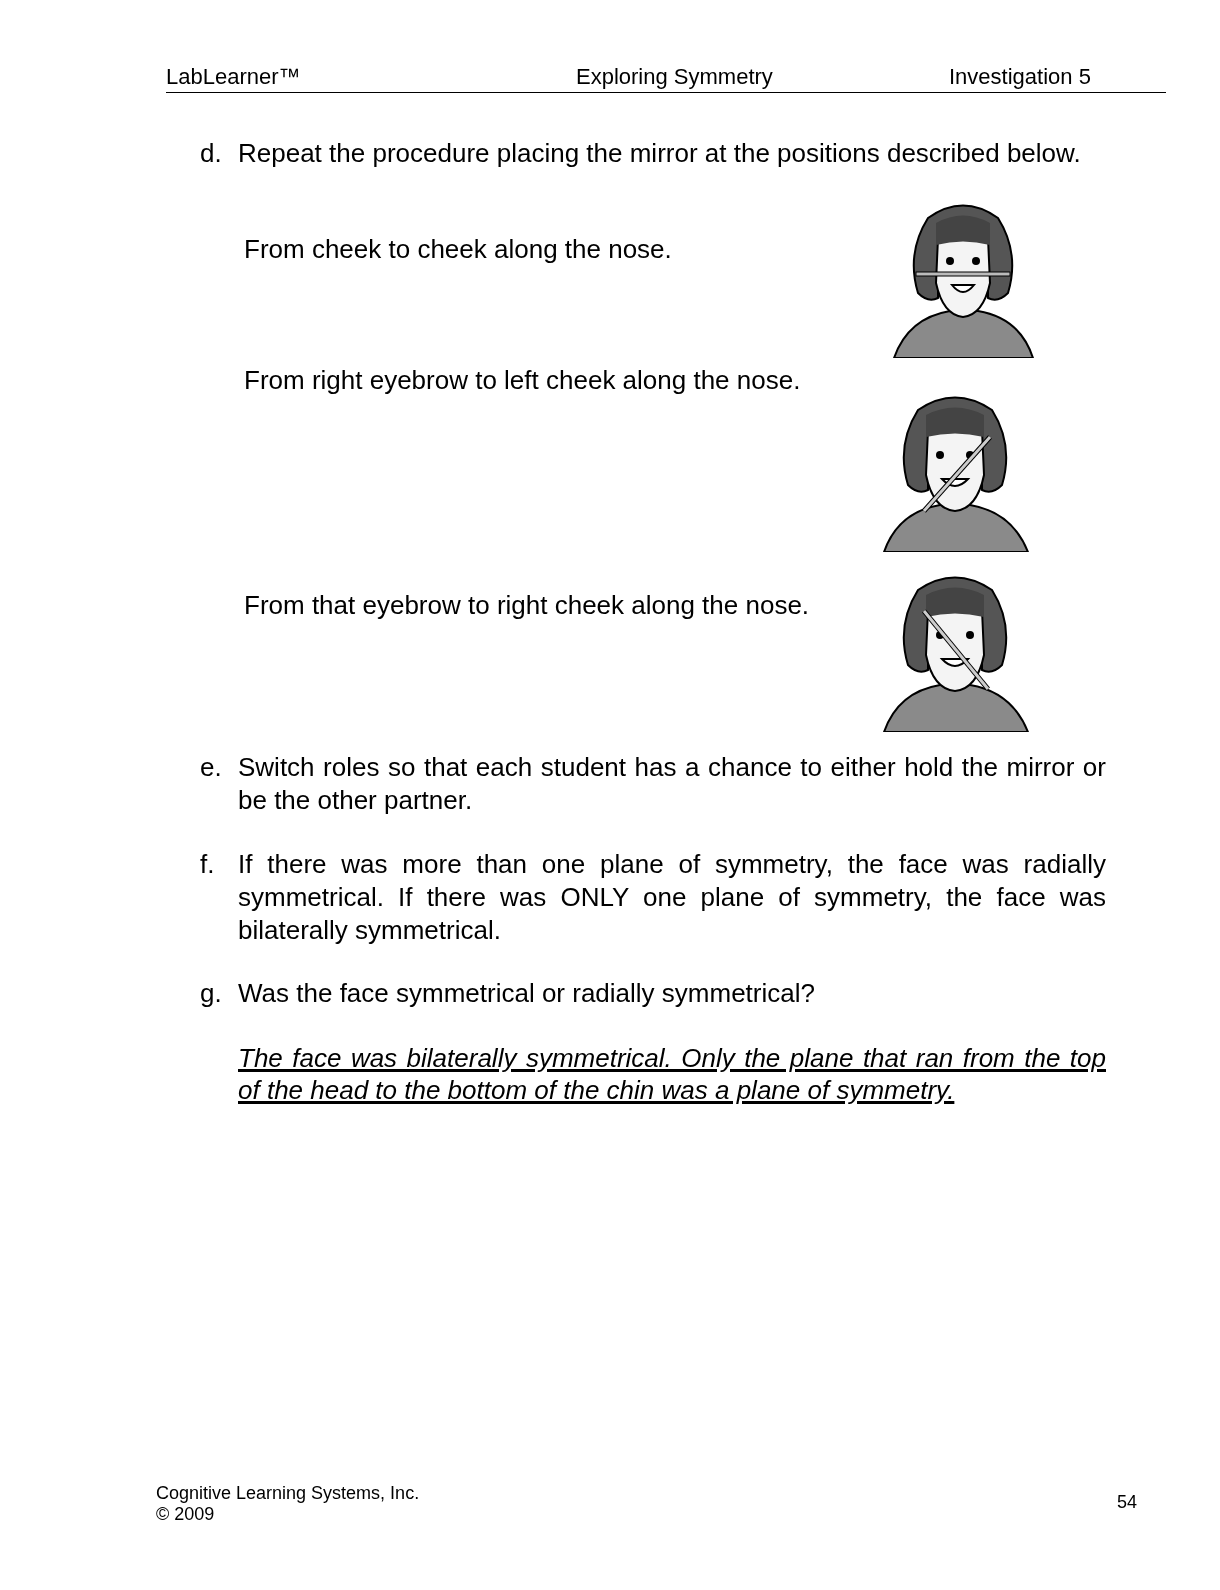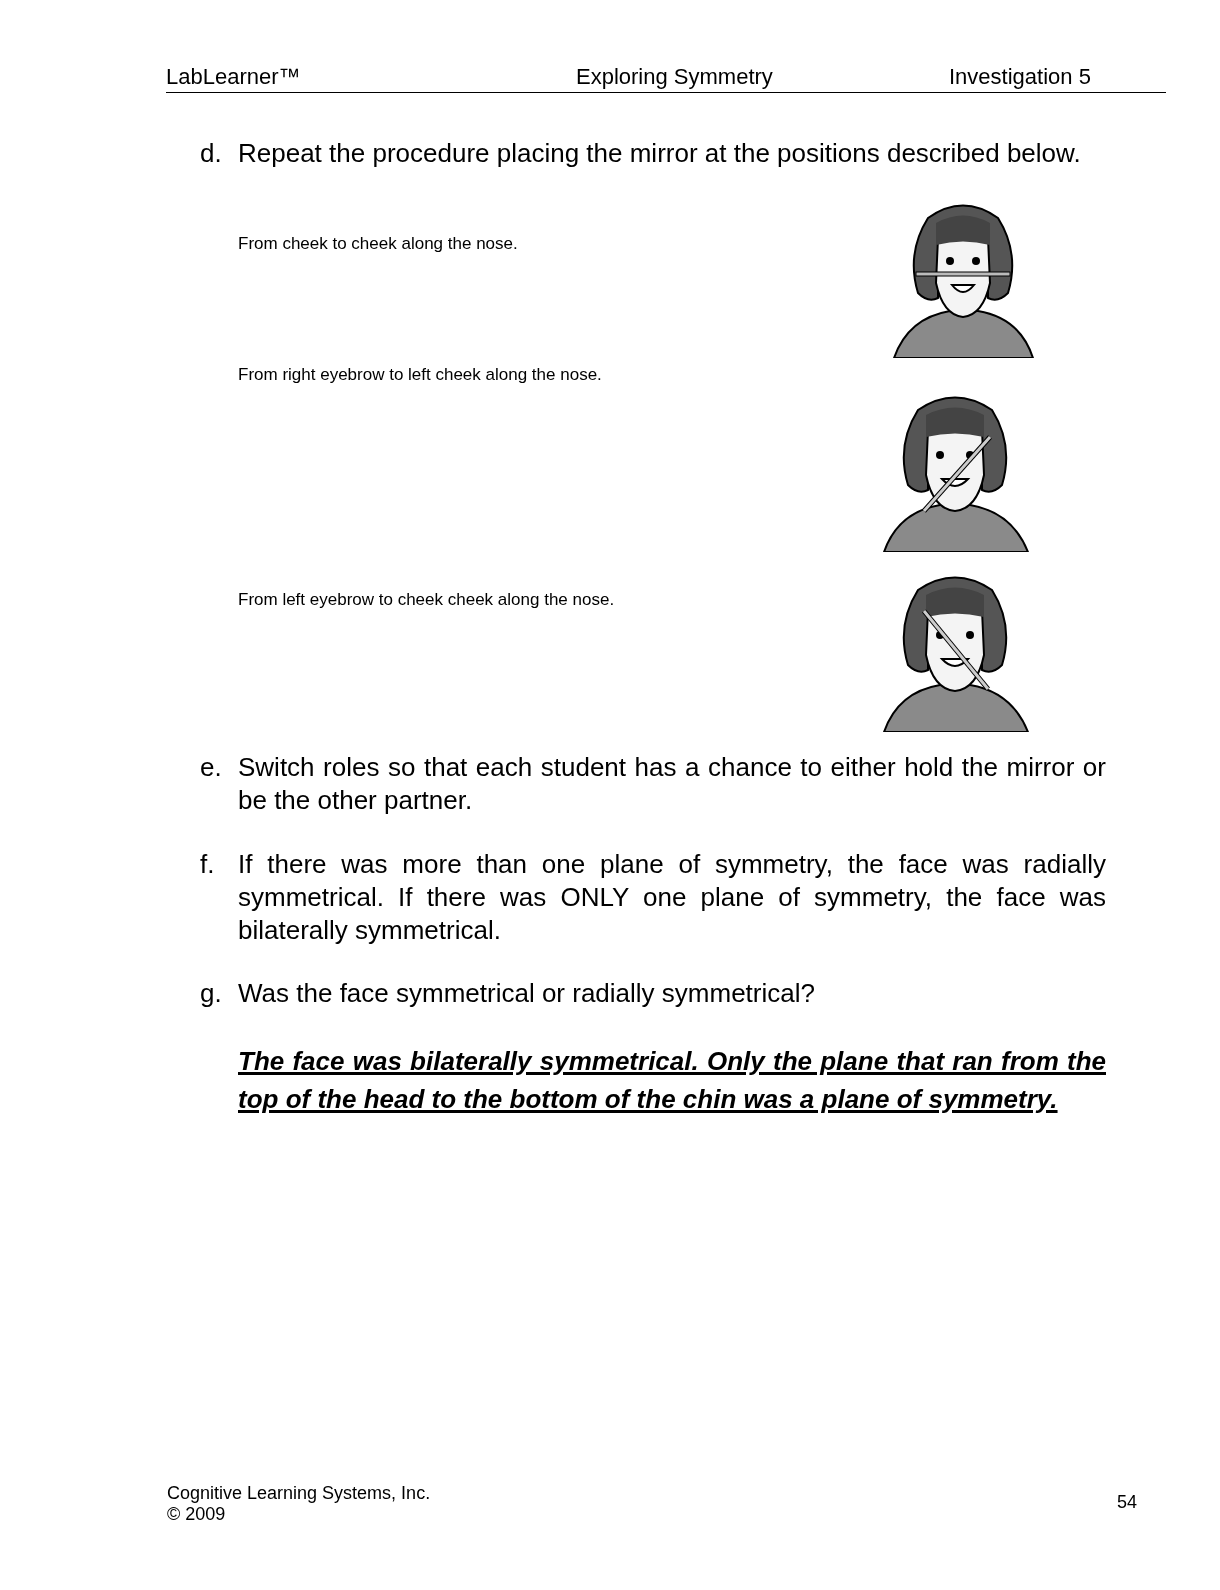--- a/index.html
+++ b/index.html
@@ -7,45 +7,45 @@
          font-family: "Liberation Sans", sans-serif; color: #000; }
   .header { position: absolute; left: 166px; top: 62px; width: 1000px; height: 30px;
             border-bottom: 1.5px solid #000; font-size: 22px; }
   .header span { position: absolute; top: 2px; }
   .h-left { left: 0; text-align: right; }
   .h-center { left: 362px; margin-left: 48px; }
   .h-right { left: 783px; }
   .item { position: absolute; left: 200px; width: 906px; font-size: 26px; line-height: 33px; }
   .item .lbl { position: absolute; left: 0; top: 0; }
   .item .body { margin-left: 38px; text-align: justify; }
-  .sub { position: absolute; left: 238px; font-size: 17px; }
+  .sub { position: absolute; left: 244px; font-size: 26px; }
   .face { position: absolute; }
-  .answer { position: absolute; left: 238px; width: 868px; font-size: 26px; line-height: 38px;
-            font-weight: bold; font-style: italic; text-decoration: underline; text-align: justify;
+  .answer { position: absolute; left: 238px; width: 868px; font-size: 26px; line-height: 32px;
+            font-weight: normal; font-style: italic; text-decoration: underline; text-align: justify;
             text-decoration-thickness: 3px; }
-  .footer-left { position: absolute; left: 167px; top: 1483px; font-size: 18px; line-height: 21px; }
+  .footer-left { position: absolute; left: 156px; top: 1483px; font-size: 18px; line-height: 21px; }
   .footer-right { position: absolute; left: 1081px; top: 1492px; font-size: 18px; margin-left: 36px; }
 </style>
 </head>
 <body>
 
 <div class="header">
   <span class="h-left">LabLearner™</span>
   <span class="h-center">Exploring Symmetry</span>
   <span class="h-right">Investigation 5</span>
 </div>
 
 <div class="item" style="top:137px">
   <span class="lbl">d.</span>
   <div class="body">Repeat the procedure placing the mirror at the positions described below.</div>
 </div>
 
 <div class="sub" style="top:234px">From cheek to cheek along the nose.</div>
 <div class="sub" style="top:365px">From right eyebrow to left cheek along the nose.</div>
-<div class="sub" style="top:590px">From left eyebrow to cheek cheek along the nose.</div>
+<div class="sub" style="top:590px">From that eyebrow to right cheek along the nose.</div>
 
 <svg class="face" style="left:888px;top:193px" width="150" height="165" viewBox="0 0 150 165">
   <g>
     <path d="M6 165 Q20 125 62 118 L90 118 Q132 125 145 165 Z" fill="#8a8a8a" stroke="#000" stroke-width="2"></path>
     <path d="M30 100 Q18 60 40 25 Q75 0 110 25 Q132 60 120 100 Q110 110 100 105 L100 60 Q75 50 50 60 L50 105 Q40 110 30 100 Z" fill="#555" stroke="#000" stroke-width="2"></path>
     <path d="M50 45 Q75 40 100 45 L102 90 Q95 122 75 124 Q55 122 48 90 Z" fill="#f4f4f4" stroke="#000" stroke-width="2"></path>
     <path d="M48 30 Q75 15 102 30 L102 52 Q75 45 48 52 Z" fill="#444"></path>
     <circle cx="62" cy="68" r="4" fill="#000"></circle>
       <circle cx="88" cy="68" r="4" fill="#000"></circle>
     <path d="M64 92 Q75 106 86 92 Z" fill="#fff" stroke="#000" stroke-width="2"></path>

